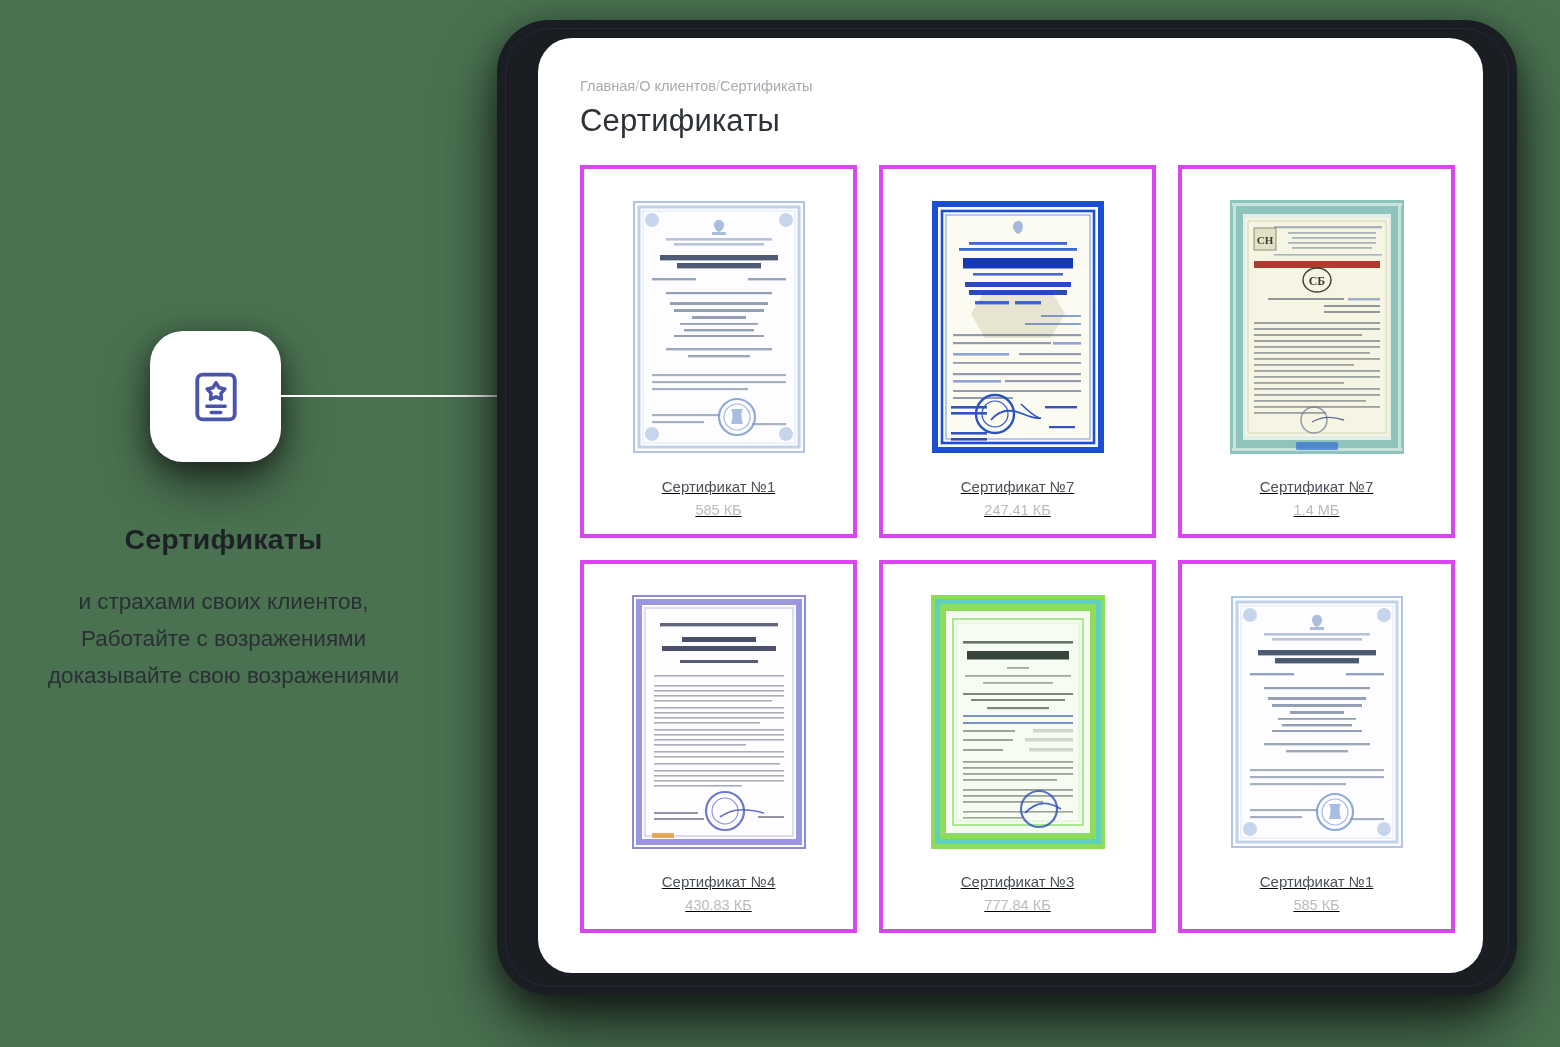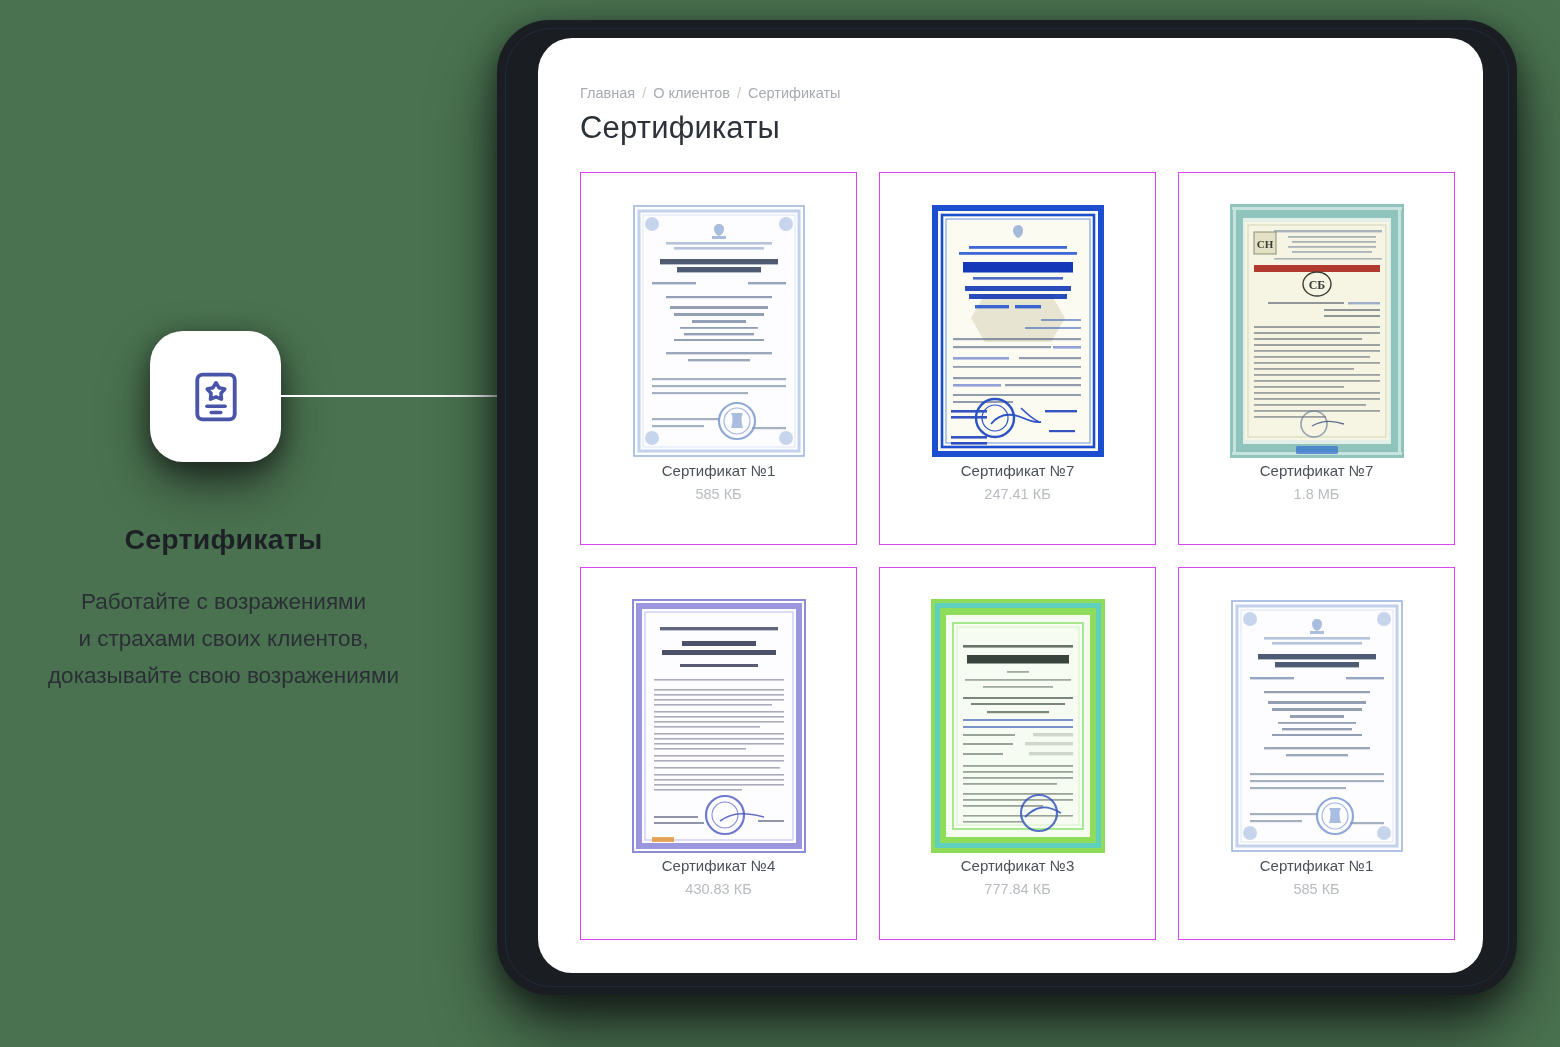--- a/index.html
+++ b/index.html
@@ -76,54 +76,55 @@
     width: 945px; height: 935px;
     background: #ffffff;
     border-radius: 34px;
     overflow: hidden;
   }
 
   .page-inner { position: absolute; left: 42px; top: 40px; width: 862px; }
 
   
   .breadcrumb {
-    display: flex; align-items: center; gap: 7px;
+    display: flex; align-items: center; 
     font-size: 14.5px; color: #a7aab0;
     margin-bottom: 9px;
-    margin-top: 7px;
   }
   .breadcrumb a { color: #a7aab0; text-decoration: none; }
   .breadcrumb .sep { color: #c6c9ce; }
 
   .page-title {
     font-size: 31px; font-weight: normal;
     color: #2d3138; letter-spacing: .2px;
     margin-bottom: 26px;
   }
 
   
   .grid {
     display: grid;
     grid-template-columns: repeat(3, 277px);
     gap: 22px 22px;
   }
   .cert-card {
     width: 277px; height: 373px;
     background: #ffffff;
-    border: 1px solid #d946ef;
+    border: 4px solid #d946ef;
     display: flex; flex-direction: column;
     align-items: center;
     padding-top: 27px;
     cursor: pointer;
+    text-decoration: underline;
   }
   .thumb-wrap {
     width: 185px; height: 262px;
     display: flex; align-items: center; justify-content: center;
   }
   .cert-name {
+    margin-top: 20px;
     font-size: 15px; color: #4b5059;
     text-align: center;
   }
   .cert-size {
     margin-top: 7px;
     font-size: 14.5px; color: #b8bbc0;
     text-align: center;
   }
 
   
@@ -145,22 +146,22 @@
           <rect x="18.6" y="35.4" width="10.8" height="2.9" rx="1.45" fill="#4a54a8"></rect>
         </svg>
       </span>
     </div>
 
     <div class="connector"></div>
 
     <div class="feature-title">Сертификаты</div>
 
     <div class="feature-desc">
+      <div>и страхами своих клиентов,</div>
       <div>Работайте с возражениями</div>
-      <div>и страхами своих клиентов,</div>
       <div>доказывайте свою возражениями</div>
     </div>
   </div>
 
   <div class="device"></div>
 
   <div class="screen">
     <div class="page-inner">
 
       <div class="breadcrumb">
@@ -354,21 +355,21 @@
                 <rect x="26" y="202" width="112" height="1.8"></rect>
                 <rect x="26" y="208" width="126" height="1.8"></rect>
                 <rect x="26" y="214" width="72" height="1.8"></rect>
               </g>
               <circle cx="86" cy="222" r="13" fill="none" stroke="#6b7d96" stroke-width="1.6" opacity=".7"></circle>
               <path d="M84 224c10-6 20-6 32-2" stroke="#3a4f7a" stroke-width="1.4" fill="none" opacity=".8"></path>
               <rect x="68" y="244" width="42" height="8" rx="1.6" fill="#2f6fd0" opacity=".7"></rect>
             </svg>
           </div>
           <div class="cert-name">Сертификат №7</div>
-          <div class="cert-size">1.8 МБ</div>
+          <div class="cert-size">1.4 МБ</div>
         </div>
 
         <div class="cert-card">
           <div class="thumb-wrap">
             <svg class="cert-svg" viewBox="0 0 178 258">
               <rect width="178" height="258" fill="#ffffff"></rect>
               <rect x="3" y="3" width="172" height="252" fill="#fdfdff" stroke="#8e8bd6" stroke-width="2"></rect>
               <rect x="9" y="9" width="160" height="240" fill="none" stroke="#9a97df" stroke-width="6"></rect>
               <rect x="15" y="15" width="148" height="228" fill="none" stroke="#c9c7f0" stroke-width="1.2"></rect>
               <g fill="#2e3352" opacity=".75">

